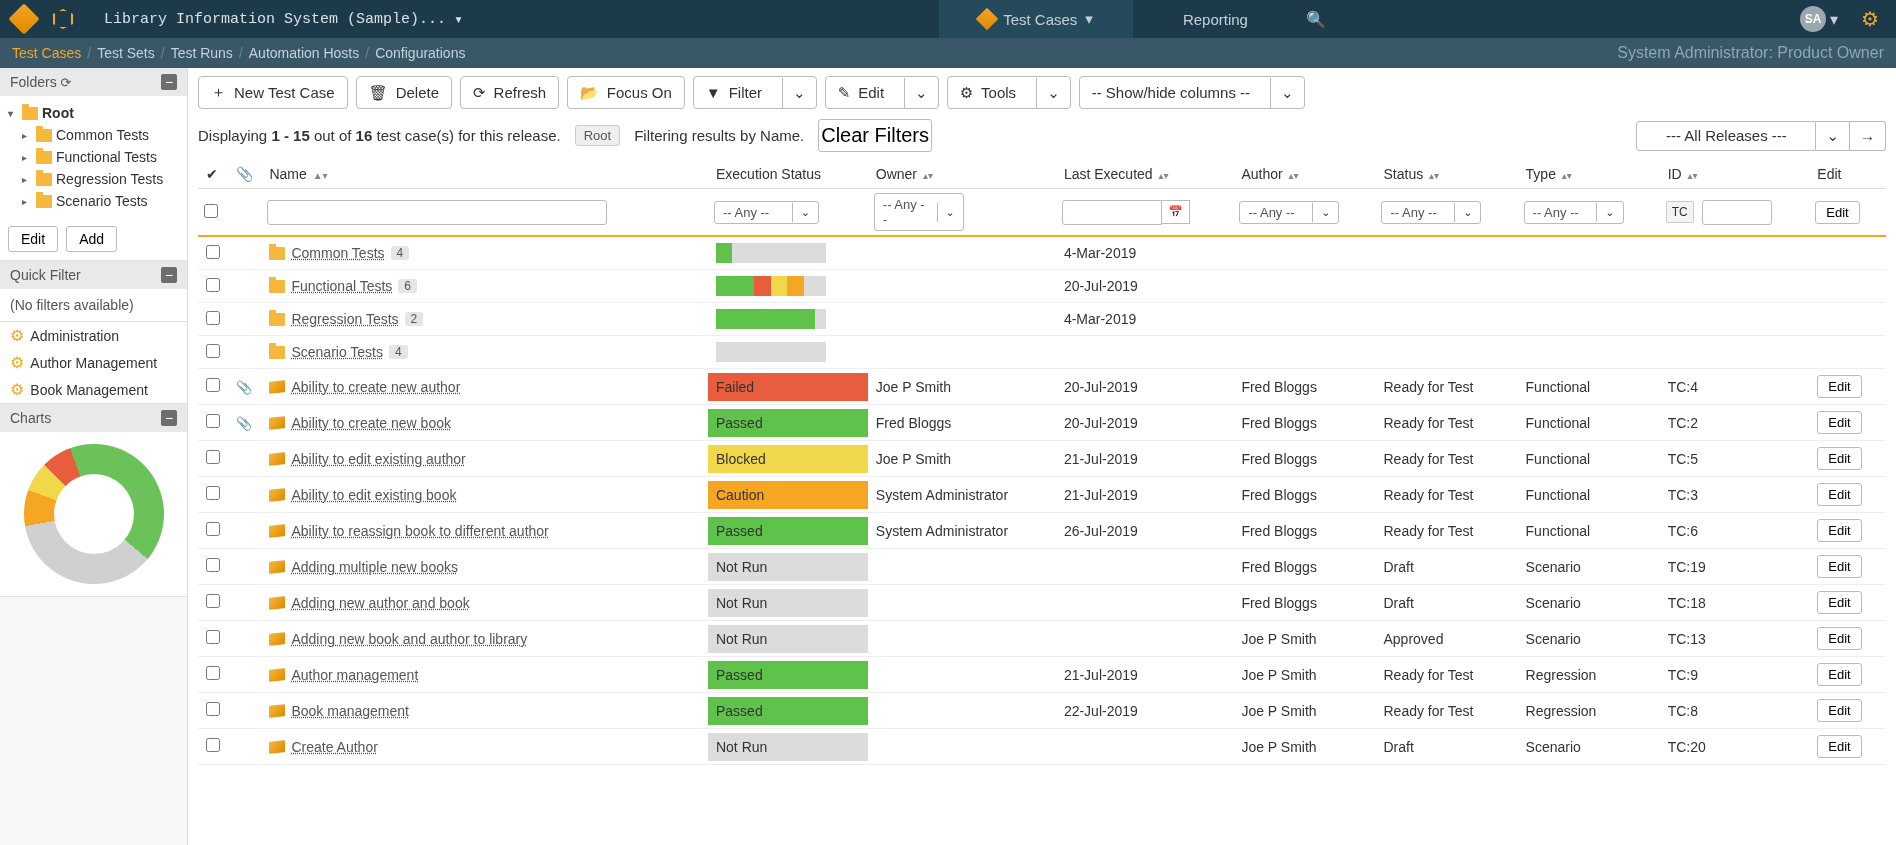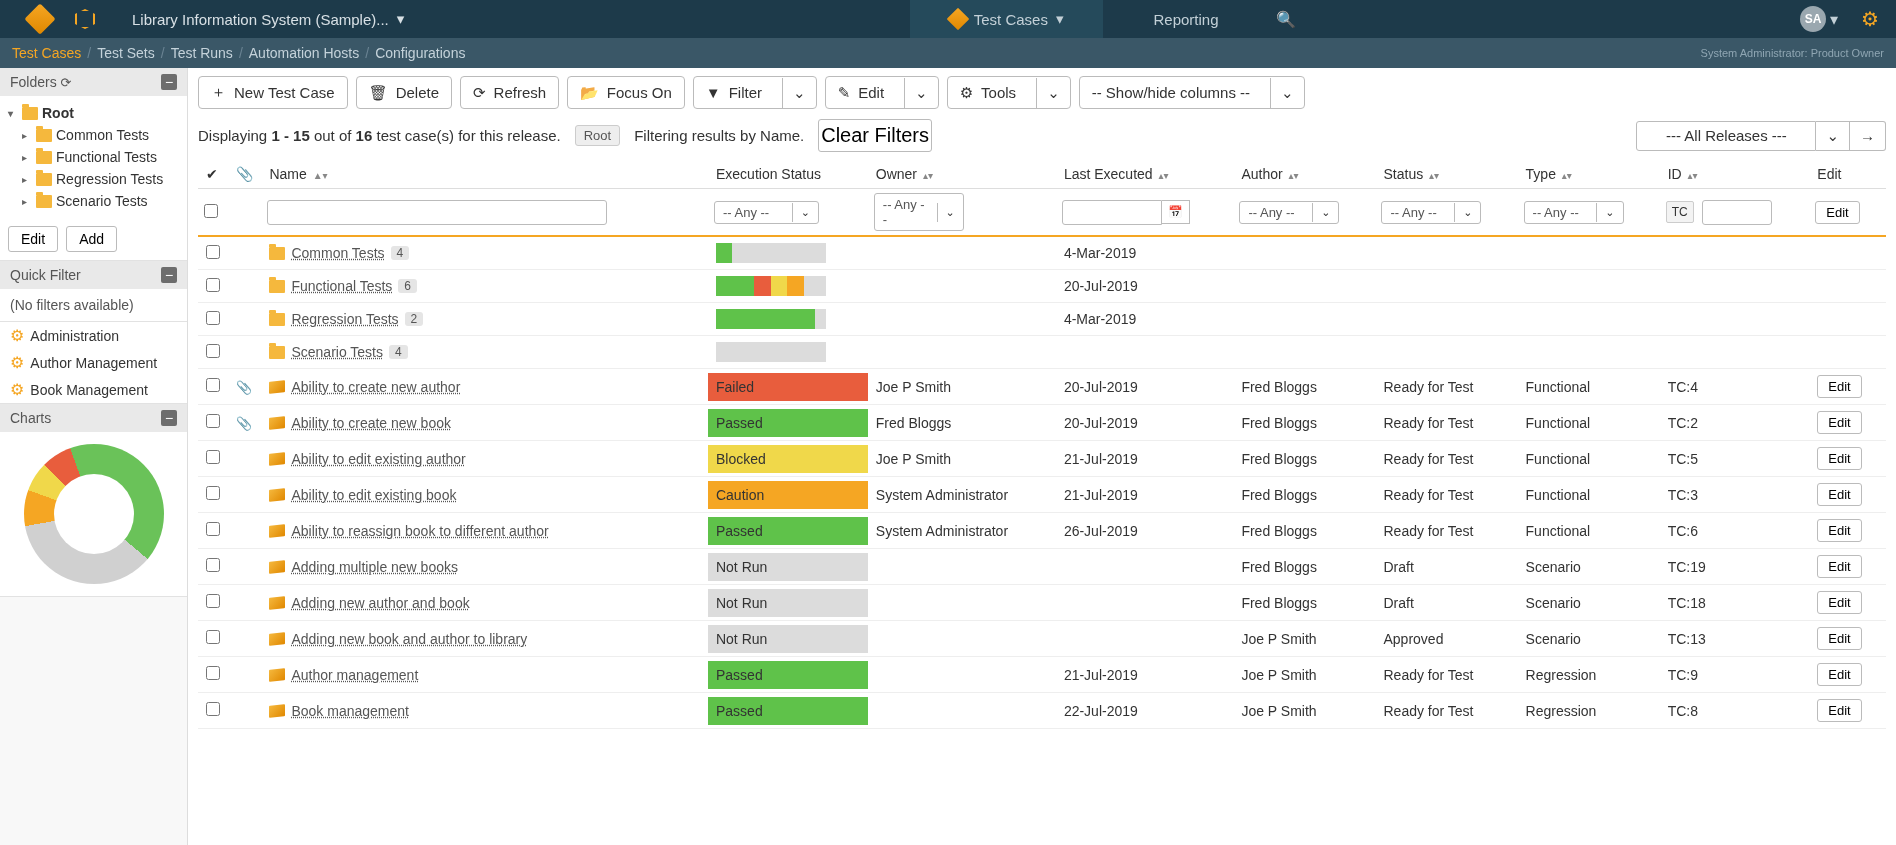--- a/index.html
+++ b/index.html
@@ -1,41 +1,41 @@
 <!DOCTYPE html>
 <html><head>
 <meta charset="utf-8">
 <style>
 * { box-sizing: border-box; margin: 0; padding: 0; }
 body { font-family: -apple-system, BlinkMacSystemFont, "Segoe UI", Arial, sans-serif; font-size: 14px; color: #333; background: #fff; }
 
 
 .topbar { background: #1d3a4a; height: 38px; display: flex; align-items: center; color: #ddd; }
-.topbar-left { display: flex; align-items: center; gap: 13px; padding-left: 24px; }
+.topbar-left { display: flex; align-items: center; gap: 7px; padding-left: 8px; font-family: Liberation Mono, monospace; }
 .logo-box { width: 32px; height: 32px; display: flex; align-items: center; justify-content: center; }
 .logo-cube { width: 22px; height: 22px; background: linear-gradient(135deg, #f5a623 0%, #e08800 100%); transform: rotate(45deg); border-radius: 2px; }
 .hex-icon { width: 20px; height: 20px; border: 2px solid #f5a623; transform: rotate(0deg); clip-path: polygon(50% 0%, 100% 25%, 100% 75%, 50% 100%, 0% 75%, 0% 25%); }
 .project-menu { padding: 0 18px; height: 38px; display: flex; align-items: center; gap: 8px; cursor: pointer; font-size: 15px; color: #d8e0e5; }
 .tab-group { display: flex; flex: 1; justify-content: center; gap: 10px; }
 .top-tab { padding: 0 40px; height: 38px; display: flex; align-items: center; gap: 8px; color: #c3d0d7; font-size: 15px; cursor: pointer; }
 .top-tab.active { background: #254a5b; }
 .top-tab .tc-icon { width: 16px; height: 16px; background: linear-gradient(135deg, #f5a623, #e08800); transform: rotate(45deg); border-radius: 1px; }
 .topbar-right { display: flex; align-items: center; gap: 6px; padding-right: 8px; }
 .search-btn, .user-badge, .gear-btn { width: 36px; height: 38px; display: flex; align-items: center; justify-content: center; cursor: pointer; color: #c3d0d7; font-size: 16px; }
 .user-badge { width: auto; padding: 0 8px; }
 .user-circle { width: 26px; height: 26px; border-radius: 50%; background: #9aa7af; color: #fff; display: flex; align-items: center; justify-content: center; font-size: 12px; font-weight: 600; }
 .gear-stack { position: relative; color: #f5a623; font-size: 20px; }
 
 
 .subnav { background: #3a5767; height: 30px; display: flex; align-items: center; padding: 0 12px; color: #b8c7d0; font-size: 14px; justify-content: space-between; }
 .subnav-left { display: flex; gap: 6px; align-items: center; }
 .subnav-item { color: #c4d2da; cursor: pointer; }
 .subnav-item.active { color: #f5a623; }
 .subnav-sep { color: #6a8393; }
-.subnav-right { color: #8fa6b3; font-size: 11px; }
+.subnav-right { color: #8fa6b3; font-size: 16px; }
 
 
 .layout { display: flex; height: calc(100vh - 68px); }
 .sidebar { width: 188px; border-right: 1px solid #ddd; background: #f8f8f8; display: flex; flex-direction: column; overflow-y: auto; }
 .side-section { border-bottom: 1px solid #e2e2e2; }
 .side-header { background: #e9e9e9; padding: 6px 10px; display: flex; justify-content: space-between; align-items: center; font-size: 14px; color: #555; }
 .side-header .collapse-btn { width: 16px; height: 16px; background: #6d6d6d; color: #fff; display: flex; align-items: center; justify-content: center; font-size: 14px; border-radius: 2px; cursor: pointer; }
 .tree { padding: 6px 4px; background: #fff; }
 .tree-node { display: flex; align-items: center; gap: 4px; padding: 3px 4px; cursor: pointer; font-size: 14px; }
 .tree-node .caret { width: 10px; font-size: 10px; color: #666; }
@@ -657,16 +657,36 @@
               <div class="status-fill st-passed">Passed</div>
             </td>
             <td></td>
             <td>22-Jul-2019</td>
             <td>Joe P Smith</td>
             <td>Ready for Test</td>
             <td>Regression</td>
             <td>TC:8</td>
             <td><button class="edit-link">Edit</button></td>
           </tr>
+          <tr>
+            <td><input type="checkbox" class="row-chk" style=""></td>
+            <td></td>
+            <td>
+              <div class="name-cell">
+                <span class="tc-cube"></span>
+                <span class="name-link">Create Author</span>
+              </div>
+            </td>
+            <td class="status-cell">
+              <div class="status-fill st-notrun">Not Run</div>
+            </td>
+            <td></td>
+            <td></td>
+            <td>Joe P Smith</td>
+            <td>Draft</td>
+            <td>Scenario</td>
+            <td>TC:20</td>
+            <td><button class="edit-link">Edit</button></td>
+          </tr>
         </tbody>
     </table>
   </div>
 </div>
 
 </body></html>

